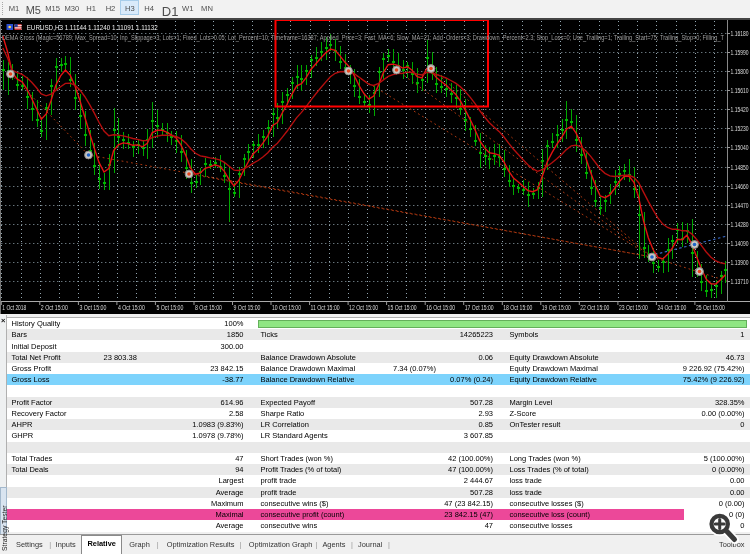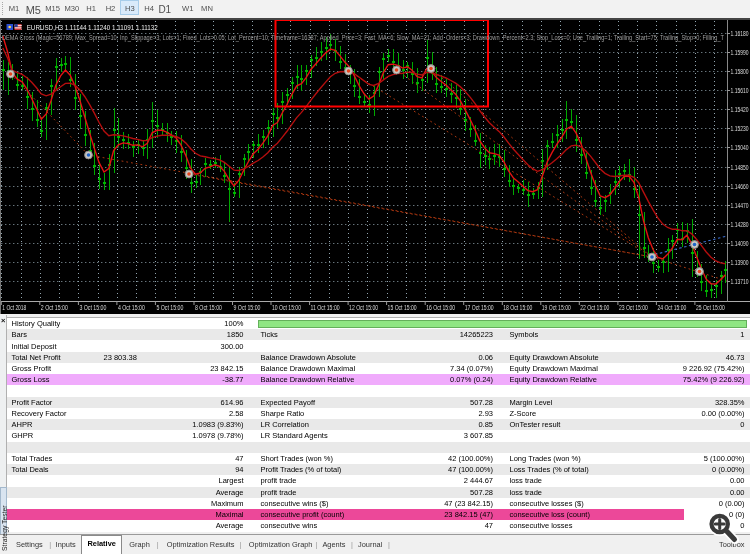--- a/index.html
+++ b/index.html
@@ -8,21 +8,21 @@
     <div style="position:absolute;left:2px;top:2px;width:1px;height:13px;border-left:1px dotted #a8a8a8"></div>
     <div style="position:absolute;left:4.0px;top:4px;width:20px;text-align:center;font-size:7.6px;color:#4e4e4e">M1</div>
     <div style="position:absolute;left:23.3px;top:4px;width:20px;text-align:center;font-size:11px;color:#4e4e4e">M5</div>
     <div style="position:absolute;left:42.6px;top:4px;width:20px;text-align:center;font-size:7.6px;color:#4e4e4e">M15</div>
     <div style="position:absolute;left:61.9px;top:4px;width:20px;text-align:center;font-size:7.6px;color:#4e4e4e">M30</div>
     <div style="position:absolute;left:81.2px;top:4px;width:20px;text-align:center;font-size:7.6px;color:#4e4e4e">H1</div>
     <div style="position:absolute;left:100.5px;top:4px;width:20px;text-align:center;font-size:7.6px;color:#4e4e4e">H2</div>
     <div style="position:absolute;left:120.3px;top:0px;width:19px;height:14.5px;background:#d9eafa;border:1px solid #a8cdea"></div>
     <div style="position:absolute;left:119.8px;top:4px;width:20px;text-align:center;font-size:7.6px;color:#4e4e4e">H3</div>
     <div style="position:absolute;left:139.1px;top:4px;width:20px;text-align:center;font-size:7.6px;color:#4e4e4e">H4</div>
-    <div style="position:absolute;left:158.4px;top:4px;width:20px;text-align:left;font-size:10px;color:#4e4e4e">D1</div>
+    <div style="position:absolute;left:158.4px;top:4px;width:20px;text-align:right;font-size:13px;color:#4e4e4e">D1</div>
     <div style="position:absolute;left:177.7px;top:4px;width:20px;text-align:center;font-size:7.6px;color:#4e4e4e">W1</div>
     <div style="position:absolute;left:197.0px;top:4px;width:20px;text-align:center;font-size:7.6px;color:#4e4e4e">MN</div>
     <div style="position:absolute;left:0;top:17.5px;width:750px;height:2.5px;background:#454545"></div>
   </div>
 <svg width="750" height="294" viewBox="0 20 750 294" style="position:absolute;top:20px;left:0" font-family="Liberation Sans, sans-serif">
 <rect x="0" y="20" width="750" height="294" fill="#000"></rect>
 <path d="M1.5 21V301M21.5 21V301M40.5 21V301M59.5 21V301M78.5 21V301M98.5 21V301M117.5 21V301M136.5 21V301M155.5 21V301M175.5 21V301M194.5 21V301M213.5 21V301M233.5 21V301M252.5 21V301M271.5 21V301M290.5 21V301M310.5 21V301M329.5 21V301M348.5 21V301M367.5 21V301M387.5 21V301M406.5 21V301M425.5 21V301M444.5 21V301M464.5 21V301M483.5 21V301M502.5 21V301M522.5 21V301M541.5 21V301M560.5 21V301M579.5 21V301M599.5 21V301M618.5 21V301M637.5 21V301M656.5 21V301M676.5 21V301M695.5 21V301M714.5 21V301M1.3 33.5H727M1.3 52.5H727M1.3 71.5H727M1.3 90.5H727M1.3 109.5H727M1.3 128.5H727M1.3 147.5H727M1.3 167.5H727M1.3 186.5H727M1.3 205.5H727M1.3 224.5H727M1.3 243.5H727M1.3 262.5H727M1.3 281.5H727" stroke="#93a6b0" stroke-width="1" fill="none" stroke-dasharray="1,3"></path>
 <clipPath id="cp">
       <rect x="1" y="20" width="726.5" height="281"></rect>
     </clipPath>
@@ -289,25 +289,25 @@
     <span style="position:absolute;left:96.5px;width:140px;text-align:left">23 803.38</span>
     <span style="position:absolute;left:253.5px">Balance Drawdown Absolute</span>
     <span style="position:absolute;left:386px;width:100px;text-align:right">0.06</span>
     <span style="position:absolute;left:502.5px">Equity Drawdown Absolute</span>
     <span style="position:absolute;left:637.5px;width:100px;text-align:right">46.73</span>
   </div>
 <div style="position:absolute;left:7px;top:363.0px;width:743px;height:11.24px;background:#fff;font-size:7.5px;color:#000;line-height:11.24px">
     <span style="position:absolute;left:4.5px">Gross Profit</span>
     <span style="position:absolute;left:96.5px;width:140px;text-align:right">23 842.15</span>
     <span style="position:absolute;left:253.5px">Balance Drawdown Maximal</span>
-    <span style="position:absolute;left:386px;width:100px;text-align:right">7.34 (0.07%)</span>
+    <span style="position:absolute;left:386px;width:100px;text-align:left">7.34 (0.07%)</span>
     <span style="position:absolute;left:502.5px">Equity Drawdown Maximal</span>
     <span style="position:absolute;left:637.5px;width:100px;text-align:right">9 226.92 (75.42%)</span>
   </div>
-<div style="position:absolute;left:7px;top:374.2px;width:743px;height:11.24px;background:#f0abfc;font-size:7.5px;color:#000;line-height:11.24px">
+<div style="position:absolute;left:7px;top:374.2px;width:743px;height:11.24px;background:#7dd3fc;font-size:7.5px;color:#000;line-height:11.24px">
     <span style="position:absolute;left:4.5px">Gross Loss</span>
     <span style="position:absolute;left:96.5px;width:140px;text-align:right">-38.77</span>
     <span style="position:absolute;left:253.5px">Balance Drawdown Relative</span>
     <span style="position:absolute;left:386px;width:100px;text-align:right">0.07% (0.24)</span>
     <span style="position:absolute;left:502.5px">Equity Drawdown Relative</span>
     <span style="position:absolute;left:637.5px;width:100px;text-align:right">75.42% (9 226.92)</span>
   </div>
 <div style="position:absolute;left:7px;top:385.4px;width:743px;height:11.24px;background:#fff;font-size:7.5px;color:#000;line-height:11.24px"></div>
 <div style="position:absolute;left:7px;top:396.7px;width:743px;height:11.24px;background:#e9e9e9;font-size:7.5px;color:#000;line-height:11.24px">
     <span style="position:absolute;left:4.5px">Profit Factor</span>

